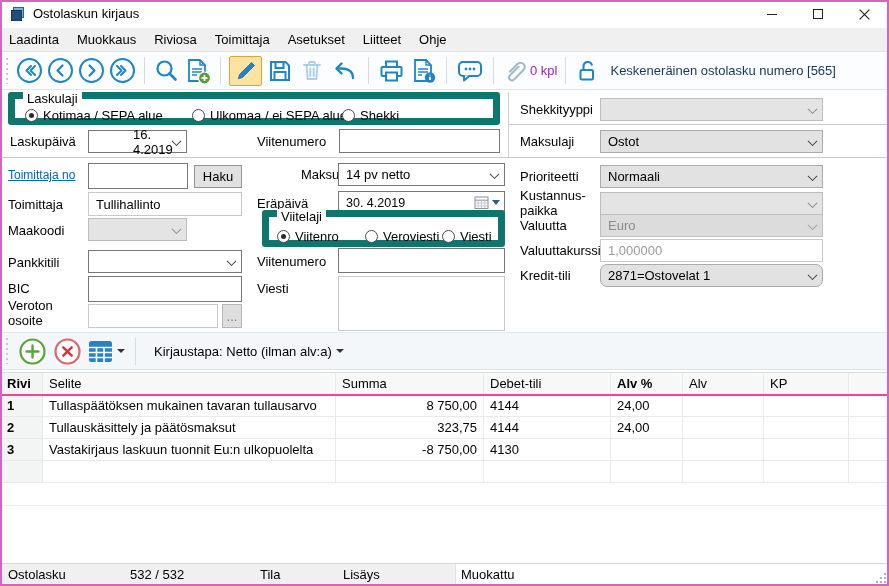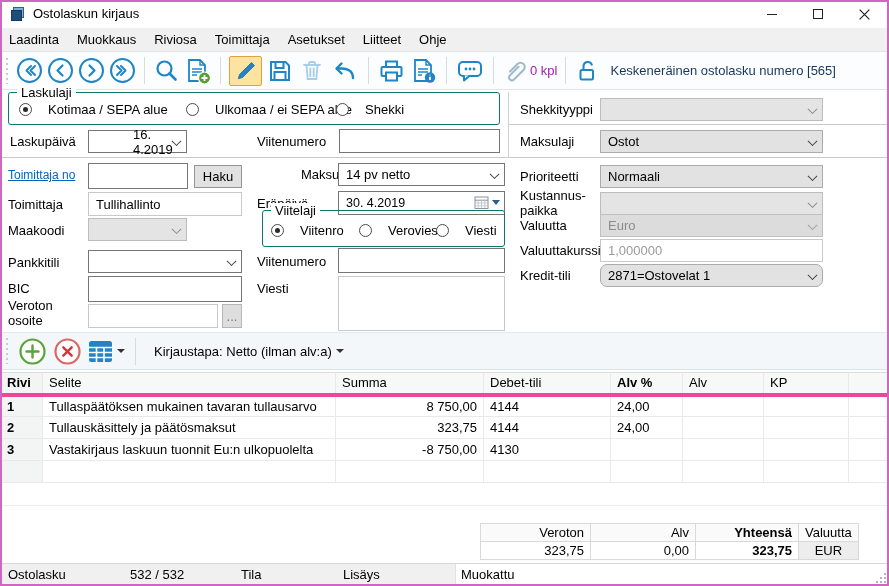--- a/index.html
+++ b/index.html
@@ -31,23 +31,23 @@
   .tsep { width:1px; height:27px; background:#d6dbe0; margin:0 4px; }
   .tbtn { display:flex; align-items:center; justify-content:center; }
   .editbox { width:33px; height:30px; background:#fce3a1; border:1px solid #e0a23c; border-radius:2px;
              display:flex; align-items:center; justify-content:center; }
   .kpl { font-size:13px; color:#a21caf; margin-left:2px; }
   .lockmsg { font-size:13px; color:#17355e; margin-left:6px; white-space:nowrap; }
 
   
   .form { position:absolute; top:90px; left:0; right:0; height:242px; background:#fff; }
   .lb { position:absolute; font-size:13px; white-space:nowrap; }
-  .group { position:absolute; border:1px solid #0f766e; border-radius:3px; }
+  .group { position:absolute; border:7px solid #0f766e; border-radius:3px; }
   .group .legend { position:absolute; top:-8px; left:8px; background:#fff; padding:0 4px; font-size:13px; }
-  .radio { position:absolute; display:inline-flex; align-items:center; gap:16px; font-size:13px; }
+  .radio { position:absolute; display:inline-flex; align-items:center; gap:5px; font-size:13px; }
   .radio .dot { width:13px; height:13px; border-radius:50%; border:1px solid #4a4a4a; background:#fff; position:relative; flex:none; }
   .radio.checked .dot::after { content:""; position:absolute; inset:3px; border-radius:50%; background:#2a2a2a; }
   .cmb, .inp { position:absolute; height:23px; background:#fff; border:1px solid #767676;
                font-size:13px; display:flex; align-items:center; padding:0 20px 0 7px; }
   .inp { padding-right:7px; }
   .cmb .chev { position:absolute; right:6px; top:50%; width:7px; height:7px;
                border-right:1.5px solid #444; border-bottom:1.5px solid #444;
                transform:translateY(-62%) rotate(45deg); }
   .cmb.gray { background:#e2e2e2; border-color:#ababab; }
   .cmb.dis  { background:#e4e4e4; border-color:#bcbcbc; color:#8a8a8a; }
@@ -72,21 +72,21 @@
             display:flex; align-items:center; gap:6px; padding-left:5px; }
   .rowbar .txt { font-size:13px; margin-left:8px; }
   .smalltri { width:0; height:0; border-left:4px solid transparent; border-right:4px solid transparent;
               border-top:4px solid #333; margin-left:4px; }
 
   
   table.grid { position:absolute; top:372px; left:0; width:889px; border-collapse:collapse;
                table-layout:fixed; font-size:13px; }
   .grid th, .grid td { border:1px solid #e9e9e9; height:22px; padding:0 6px; overflow:hidden;
                        white-space:nowrap; text-align:left; font-weight:normal; }
-  .grid thead th { background:#f7f8f8; border-top:1px solid #dcdcdc; border-bottom:4px solid #ec4899; }
+  .grid thead th { background:#f7f8f8; border-top:1px solid #dcdcdc; border-bottom:2px solid #ec4899; }
   .grid th.b, .grid td.b { font-weight:bold; }
   .grid td.col0 { background:#f3f4f4; font-weight:bold; }
   .grid th.col0 { background:#f3f4f4; font-weight:bold; }
   .grid td.col2 { text-align:right; }
   .grid td.fill { border:1px solid #ececec; }
 
   
   table.totals { position:absolute; top:523px; left:480px; border-collapse:collapse;
                  table-layout:fixed; font-size:13px; }
   .totals th, .totals td { border:1px solid #d9d9d9; height:18px; padding:0 6px; text-align:right;
@@ -511,49 +511,25 @@
           <td class="col5"></td>
           <td class="col6"></td>
           <td></td>
         </tr>
         <tr>
           <td colspan="8" class="fill" style="height: 23px;"></td>
         </tr>
       </tbody>
   </table>
 
-  <table class="totals">
-    <colgroup>
-        <col style="width:110px">
-        <col style="width:105px">
-        <col style="width:103px">
-        <col style="width:47px">
-      </colgroup>
-    <thead>
-      <tr>
-        <th>Veroton</th>
-        <th>Alv</th>
-        <th class="b">Yhteensä</th>
-        <th class="cur">Valuutta</th>
-      </tr>
-    </thead>
-    <tbody>
-      <tr>
-        <td>323,75</td>
-        <td>0,00</td>
-        <td class="b">323,75</td>
-        <td class="cur">EUR</td>
-      </tr>
-    </tbody>
-  </table>
 
   <div class="statusbar">
     <span class="it" style="left:8px;">Ostolasku</span>
     <span class="it" style="left:130px;">532 / 532</span>
-    <span class="it" style="left:241px;">Tila</span>
+    <span class="it" style="left:260px;">Tila</span>
     <span class="it" style="left:343px;">Lisäys</span>
     <div class="statusfield">
       <span>Muokattu</span>
       <svg class="grip" width="12" height="12" viewBox="0 0 12 12">
           <g fill="#b3b3b3">
             <rect x="9" y="9" width="2" height="2"></rect>
             <rect x="9" y="5" width="2" height="2"></rect>
             <rect x="5" y="9" width="2" height="2"></rect>
             <rect x="9" y="1" width="2" height="2"></rect>
             <rect x="5" y="5" width="2" height="2"></rect>

